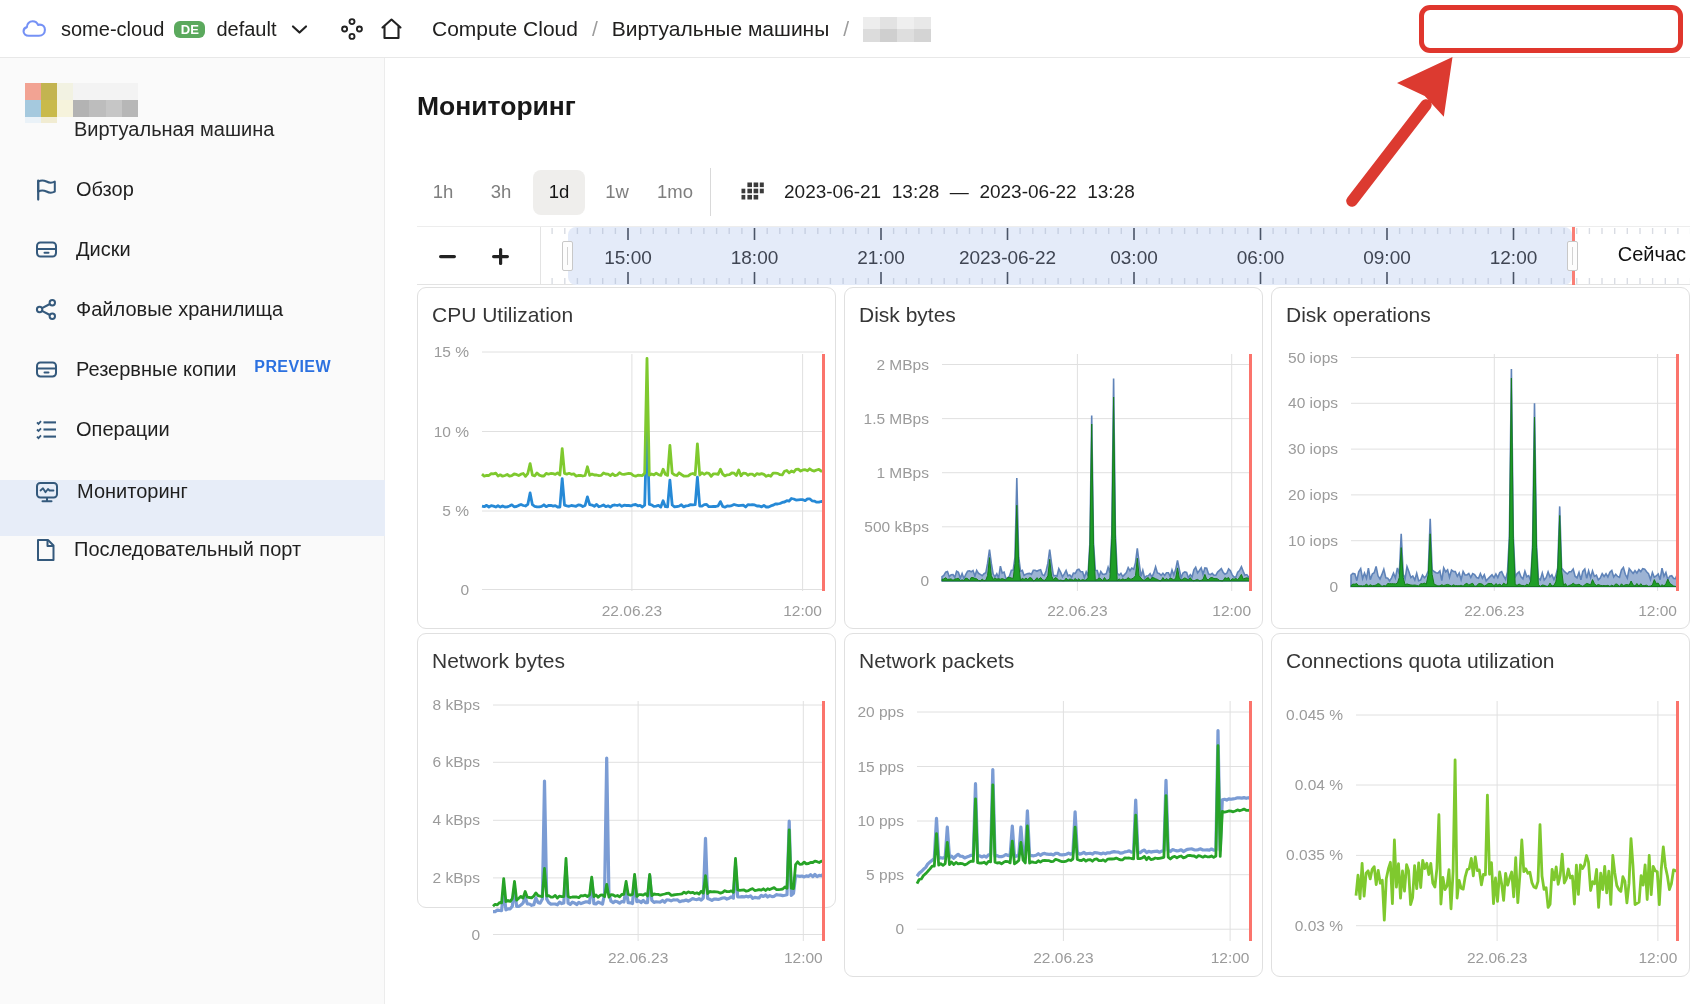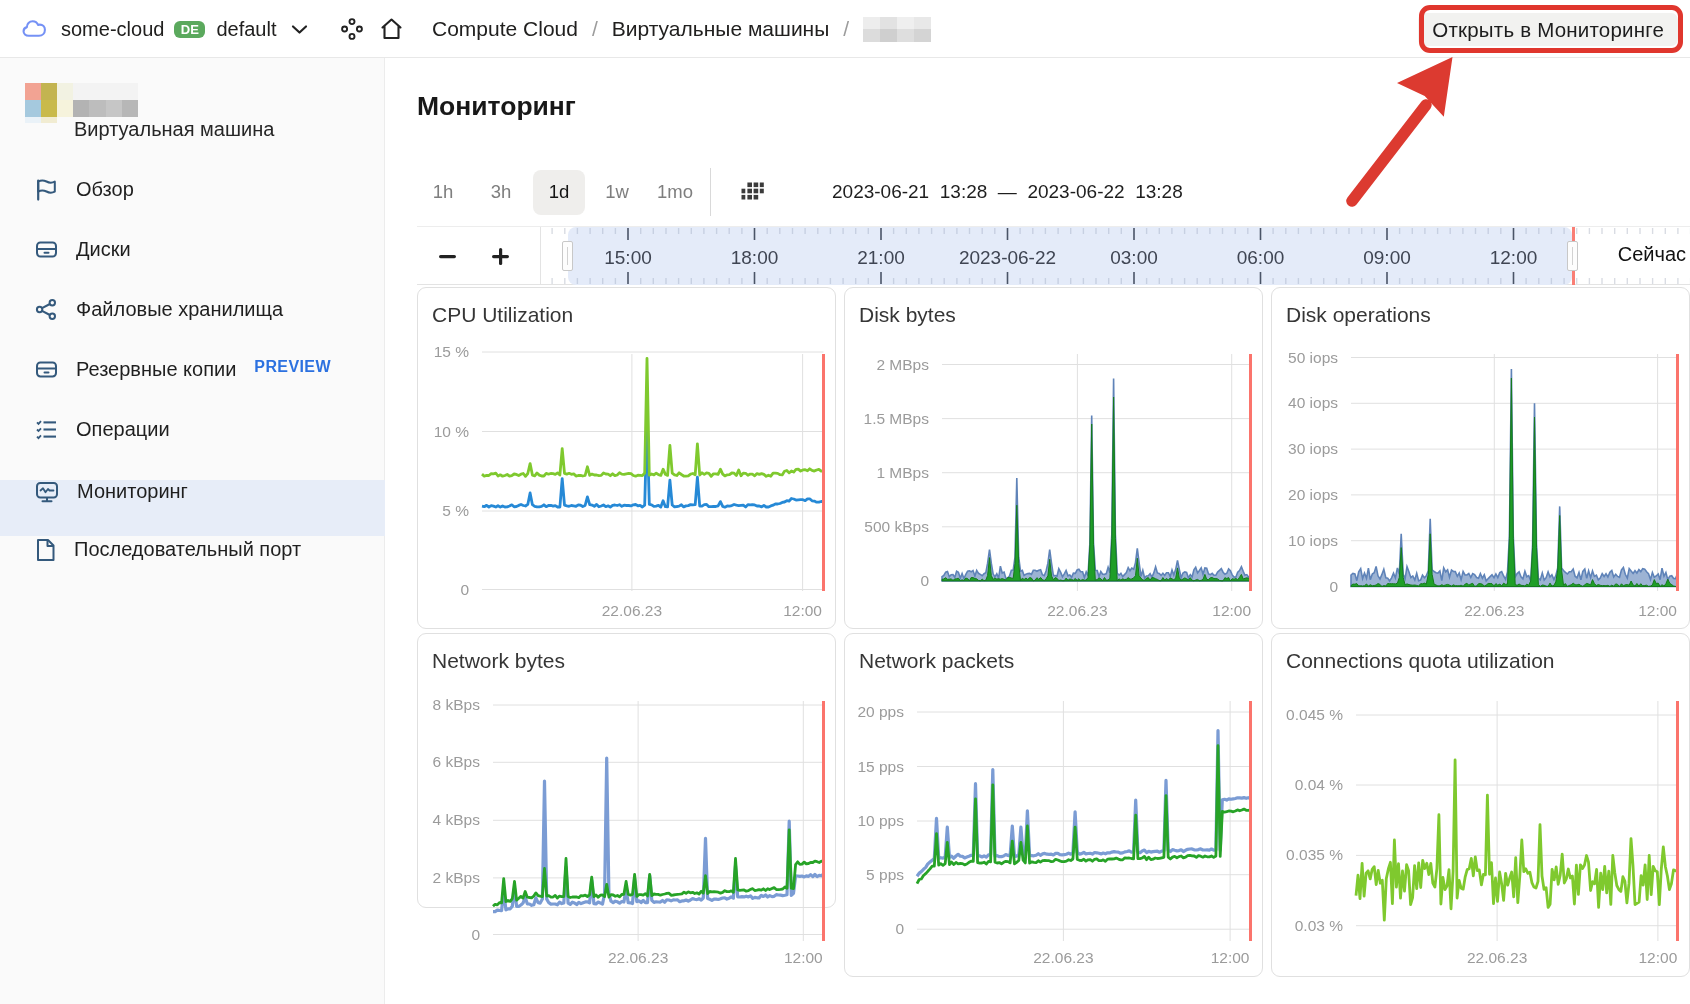--- a/index.html
+++ b/index.html
@@ -17,21 +17,21 @@
 .menu { position:absolute; left:0; top:120px; width:385px; }
 .mi { height:60px; display:flex; align-items:flex-start; padding-left:35px; font-size:20px; color:#1f1f1f; }
 .mi svg { margin-right:18px; flex:0 0 auto; }
 .mi.sel { background:#e7edf8; height:56px; margin:2px 0; }
 .preview { color:#2c71e0; font-size:16px; font-weight:bold; margin-left:18px; letter-spacing:.4px; }
 .h1 { position:absolute; left:31px; top:33px; font-size:26.5px; font-weight:bold; color:#181818; }
 .controls { position:absolute; left:31px; top:110px; height:48px; display:flex; align-items:center; }
 .tbtn { font-size:18.5px; color:#7e7e7e; margin-right:6px; width:52px; height:45px; display:flex; align-items:center; justify-content:center; border-radius:8px; }
 .tbtn.sel { background:#efeeec; color:#141414; }
 .vdiv { width:1px; height:48px; background:#d9d9d9; margin:0 0 0 3px; }
-.dateline { display:flex; align-items:center; font-size:19px; color:#1e1e1e;gap:48px; }
+.dateline { display:flex; align-items:center; font-size:19px; color:#1e1e1e; }
 .timeline { position:absolute; left:31px; top:168px; width:1273px; height:59px; border-top:1px solid #ededed; border-bottom:1px solid #e3e3e3; }
 .zoomctl { position:absolute; left:0; top:0; width:123px; height:58px; display:flex; align-items:center; }
 .tlbar { position:absolute; left:123px; top:0; width:1150px; height:58px; border-left:1px solid #e3e3e3;padding-left:8px; }
 .tlblue { position:absolute; left:27px; top:0; width:1004px; height:58px; background:#e4ebf9; border-radius:8px; }
 .handle { position:absolute; width:11px; height:30px; top:14px; background:#fdfdfd; border:1px solid #c8c8c8; border-radius:2px; z-index:3; }
 .handle i { position:absolute; left:4px; top:5px; width:1px; height:18px; background:#d2d2d2; }
 .redline { position:absolute; left:1031px; top:0; width:3px; height:58px; background:#f97e75; }
 .now { position:absolute; right:4px; top:16px; font-size:20px; color:#111; }
 .grid { position:absolute; left:31px; top:229px; width:1273px; }
 .card { position:absolute; width:419px; background:#fff; border:1px solid #e0e0e0; border-radius:9px; }
@@ -152,21 +152,20 @@
         <rect x="0" y="0" width="17" height="12" fill="#ededed"></rect>
         <rect x="17" y="0" width="17" height="12" fill="#e2e2e2"></rect>
         <rect x="34" y="0" width="17" height="12" fill="#efefef"></rect>
         <rect x="51" y="0" width="17" height="12" fill="#e8e8e8"></rect>
         <rect x="0" y="12" width="17" height="13" fill="#dcdcdc"></rect>
         <rect x="17" y="12" width="17" height="13" fill="#cfcfcf"></rect>
         <rect x="34" y="12" width="17" height="13" fill="#dedede"></rect>
         <rect x="51" y="12" width="17" height="13" fill="#d4d4d4"></rect>
       </svg>
   </div>
-  <div class="mon-btn">Открыть в Мониторинге</div>
   <div class="ann-box"></div>
 </div>
 <div class="main">
   <div class="h1">Мониторинг</div>
   <div class="controls">
     <div class="tbtn">1h</div>
     <div class="tbtn">3h</div>
     <div class="tbtn sel">1d</div>
     <div class="tbtn">1w</div>
     <div class="tbtn">1mo</div>

